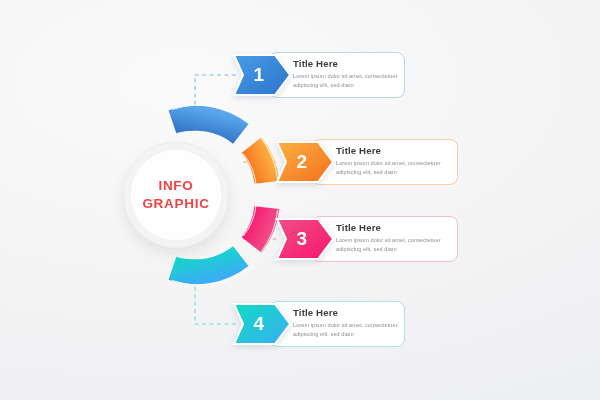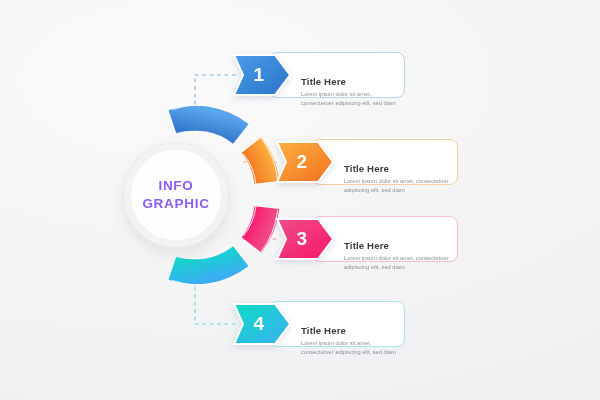--- a/index.html
+++ b/index.html
@@ -30,21 +30,21 @@
       0 6px 14px rgba(120,125,135,0.18),
       inset 0 1px 2px rgba(255,255,255,0.9);
     display:flex; align-items:center; justify-content:center;
   }
   #center-label {
     text-align:center;
     font-size:13.5px;
     font-weight:bold;
     letter-spacing:0.7px;
     line-height:1.32;
-    color:#8b5cf6;
+    color:#ef4444;
   }
   #center-label .l2 { display:block;text-align:right; }
 
   
   #arc-ring {
     position:absolute;
     left:104px; top:104px;
     width:182px; height:182px;
     pointer-events:none;
   }
@@ -98,22 +98,22 @@
     font-size:19px;
     font-weight:bold;
     color:#ffffff;
     letter-spacing:0.3px;
   }
 
   
   .txt {
     position:relative;
     z-index:2;
-    margin-left:8px;
-    padding-top:24px;
+    margin-left:0;
+    padding-top:6px;
     flex:1 1 auto;
     min-width:0;
   }
   .ttl {
     font-size:9.6px;
     font-weight:bold;
     color:#3c3c40;
     letter-spacing:0.15px;
     line-height:1.2;
     margin-bottom:2px;

